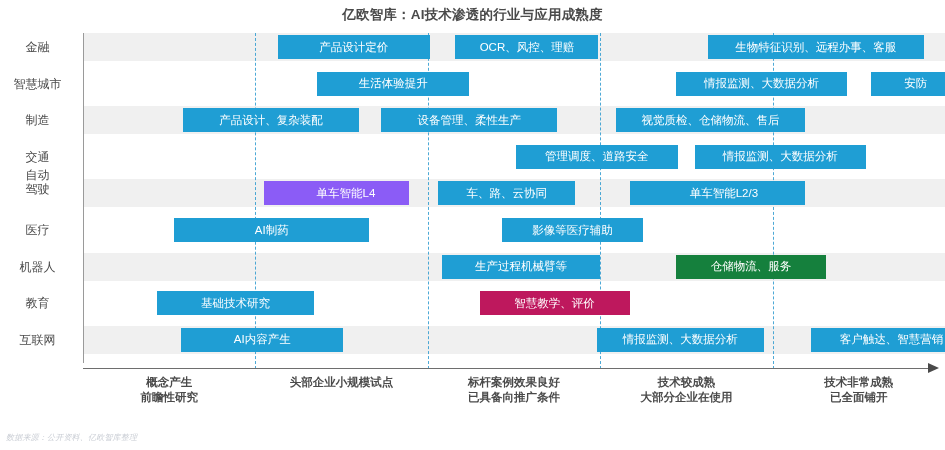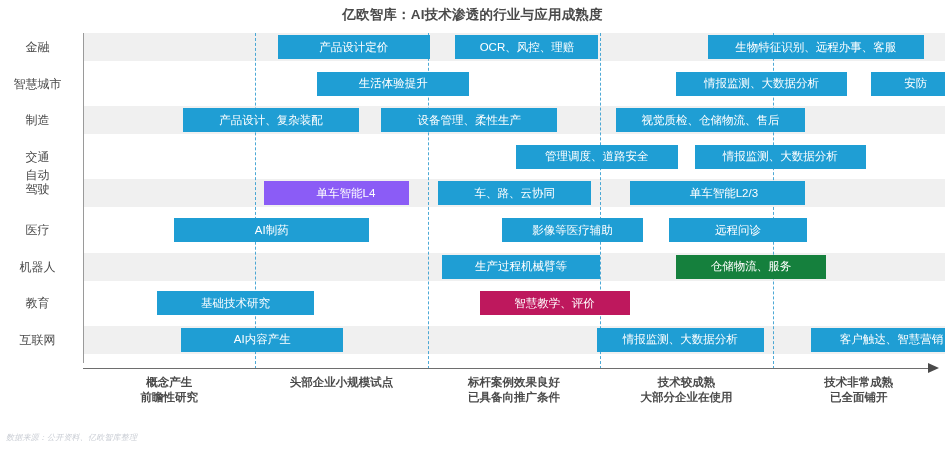--- a/index.html
+++ b/index.html
@@ -126,25 +126,24 @@
       <div class="bar" style="left: 593.056px; width: 215.5px; top: 2px; background: rgb(31, 158, 212); margin-left: 32px;">生物特征识别、远程办事、客服</div>
       <div class="bar" style="left: 234.464px; width: 151.712px; top: 38.6px; background: rgb(31, 158, 212);">生活体验提升</div>
       <div class="bar" style="left: 593.056px; width: 170.676px; top: 38.6px; background: rgb(31, 158, 212);">情报监测、大数据分析</div>
       <div class="bar" style="left: 787.868px; width: 89.648px; top: 38.6px; background: rgb(31, 158, 212);">安防</div>
       <div class="bar" style="left: 99.992px; width: 175.848px; top: 75.2px; background: rgb(31, 158, 212);">产品设计、复杂装配</div>
       <div class="bar" style="left: 298.252px; width: 175.848px; top: 75.2px; background: rgb(31, 158, 212);">设备管理、柔性生产</div>
       <div class="bar" style="left: 532.716px; width: 189.64px; top: 75.2px; background: rgb(31, 158, 212);">视觉质检、仓储物流、售后</div>
       <div class="bar" style="left: 432.724px; width: 162.056px; top: 111.8px; background: rgb(31, 158, 212);">管理调度、道路安全</div>
       <div class="bar" style="left: 612.02px; width: 170.676px; top: 111.8px; background: rgb(31, 158, 212);">情报监测、大数据分析</div>
       <div class="bar" style="left: 181.02px; width: 145px; top: 148.4px; background: #8b5cf6; padding-left: 23px;">单车智能L4</div>
-      <div class="bar" style="left: 355.144px; width: 153px; top: 148.4px; background: rgb(31, 158, 212);">车、路、云协同</div>
+      <div class="bar" style="left: 355.144px; width: 137px; top: 148.4px; background: rgb(31, 158, 212);">车、路、云协同</div>
       <div class="bar" style="left: 546.508px; width: 175.848px; top: 148.4px; background: rgb(31, 158, 212); padding-left: 17px;">单车智能L2/3</div>
       <div class="bar" style="left: 91.372px; width: 194.812px; top: 185px; background: rgb(31, 158, 212);">AI制药</div>
       <div class="bar" style="left: 418.932px; width: 141.368px; top: 185px; background: rgb(31, 158, 212);">影像等医疗辅助</div>
-      <div class="bar" style="left: 586.16px; width: 137.92px; top: 185px; background: rgb(31, 158, 212);">远程问诊</div>
       <div class="bar" style="left: 358.592px; width: 158.608px; top: 221.6px; background: rgb(31, 158, 212);">生产过程机械臂等</div>
       <div class="bar" style="left: 593.056px; width: 149.988px; top: 221.6px; background: #15803d;">仓储物流、服务</div>
       <div class="bar" style="left: 74.132px; width: 156.884px; top: 258.2px; background: rgb(31, 158, 212);">基础技术研究</div>
       <div class="bar" style="left: 396.52px; width: 149.988px; top: 258.2px; background: #be185d;">智慧教学、评价</div>
       <div class="bar" style="left: 98.268px; width: 162.056px; top: 294.8px; background: rgb(31, 158, 212);">AI内容产生</div>
       <div class="bar" style="left: 513.752px; width: 167.228px; top: 294.8px; background: rgb(31, 158, 212);">情报监测、大数据分析</div>
       <div class="bar" style="left: 727.528px; width: 162.056px; top: 294.8px; background: rgb(31, 158, 212);">客户触达、智慧营销</div>
     </div>
 
   <div class="y-axis-line"></div>

